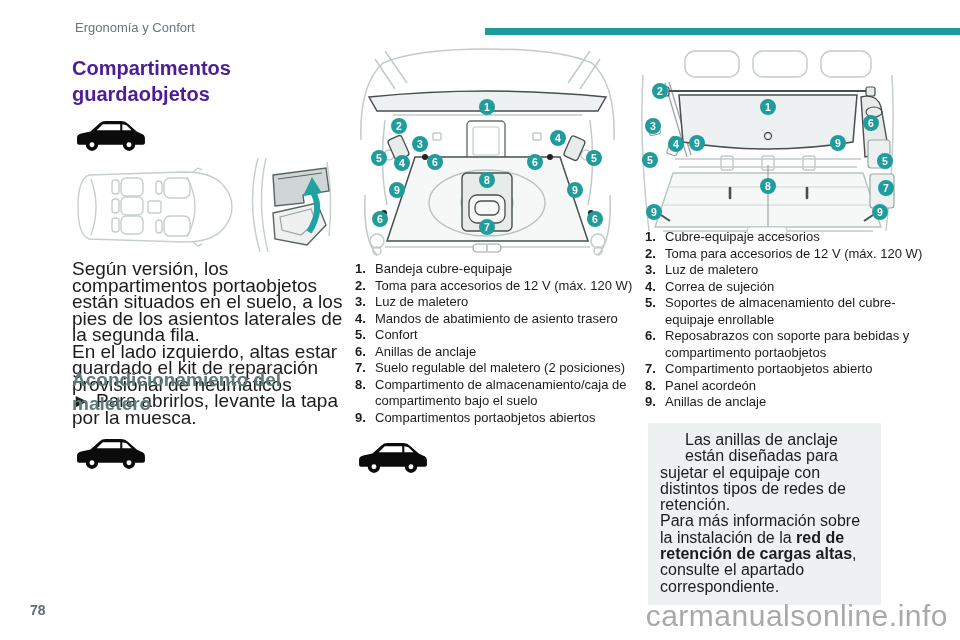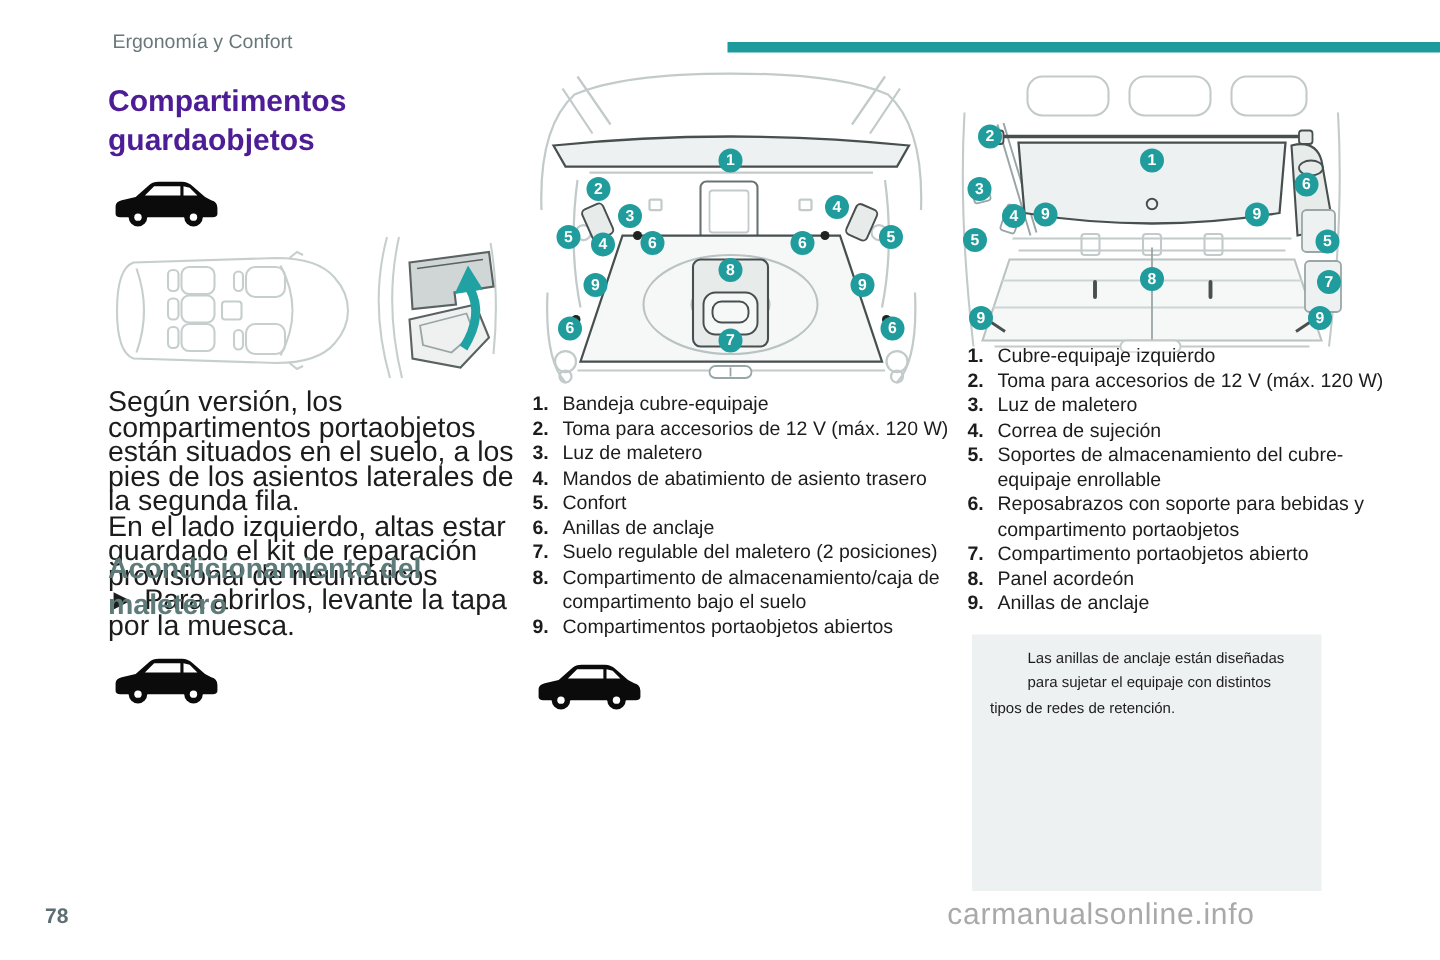--- a/index.html
+++ b/index.html
@@ -39,30 +39,30 @@
 
   .legend { position:absolute; font-size:13px; line-height:16.5px; color:#1c1c1c; }
   .mid-legend { left:355px; top:261px; width:278px; }
   .right-legend { left:645px; top:229px; width:287px; }
   .li { display:flex; }
   .li .num { flex:0 0 20px; font-weight:bold; }
   .li .txt { flex:1; }
 
   .infobox {
     position:absolute; left:648px; top:423px; width:233px; min-height:171px;
-    background:#eef1f1; padding:9px 12px 10px 12px; font-size:10px; line-height:16.3px; color:#1c1c1c;
+    background:#eef1f1; padding:9px 12px 10px 12px; font-size:16px; line-height:16.3px; color:#1c1c1c;
   }
   .infobox p { margin:0; }
   .info-icon { float:left; width:13px; height:27px; margin:1px 9px 2px 3px; }
   .info-icon .dot { width:9px; height:7px; background:#29abe2; margin-bottom:3px; }
   .info-icon .stem { width:9px; height:16px; background:#29abe2; }
   .b { font-weight:bold; }
 
   .page-number { position:absolute; left:30px; top:602px; font-size:14px; font-weight:bold; color:#5c6e72; }
-  .watermark { position:absolute; left:520px; top:599px; width:428px; text-align:center; font-size:20px; color:#a9a9a9; letter-spacing:0.5px; }
+  .watermark { position:absolute; left:520px; top:599px; width:428px; text-align:right; font-size:30px; color:#a9a9a9; letter-spacing:0.5px; }
 </style>
 </head>
 <body>
 
 <div class="page">
 
   <svg width="0" height="0" style="position:absolute" aria-hidden="true">
     <defs>
       <g id="suv">
         <path fill="#0b0b0b" d="M2,23 L2,18 Q2,15 6,14 L15,12 L24,4 Q26,2 30,2 L45,2 Q49,2 52,5 L60,12 L64,14 Q68,15 68,19 L68,23 Q68,25 65,25 L5,25 Q2,25 2,23 Z"></path>
@@ -287,21 +287,21 @@
       <span class="callout" style="left: 250px; top: 116px;">5</span>
       <span class="callout" style="left: 133px; top: 141px;">8</span>
       <span class="callout" style="left: 251px; top: 143px;">7</span>
       <span class="callout" style="left: 19px; top: 167px;">9</span>
       <span class="callout" style="left: 245px; top: 167px;">9</span>
     </div>
 
   <div class="legend right-legend">
       <div class="li">
         <span class="num">1.</span>
-        <span class="txt">Cubre-equipaje izquierdo</span>
+        <span class="txt">Cubre-equipaje accesorios</span>
       </div>
       <div class="li">
         <span class="num">2.</span>
         <span class="txt">Toma para accesorios de 12 V (máx. 120 W)</span>
       </div>
       <div class="li">
         <span class="num">3.</span>
         <span class="txt">Luz de maletero</span>
       </div>
       <div class="li">
@@ -326,18 +326,19 @@
       </div>
       <div class="li">
         <span class="num">9.</span>
         <span class="txt">Anillas de anclaje</span>
       </div>
     </div>
 
   <div class="infobox">
     <span class="info-icon"><span class="dot"></span><span class="stem"></span></span>
     <p>Las anillas de anclaje están diseñadas para sujetar el equipaje con distintos tipos de redes de retención.</p>
+    <p><span>Para más información sobre la instalación de la </span><span class="b">red de retención de cargas altas</span><span>, consulte el apartado correspondiente.</span></p>
   </div>
 
   <div class="page-number">78</div>
   <div class="watermark">carmanualsonline.info</div>
 
 </div>
 
 </body></html>

